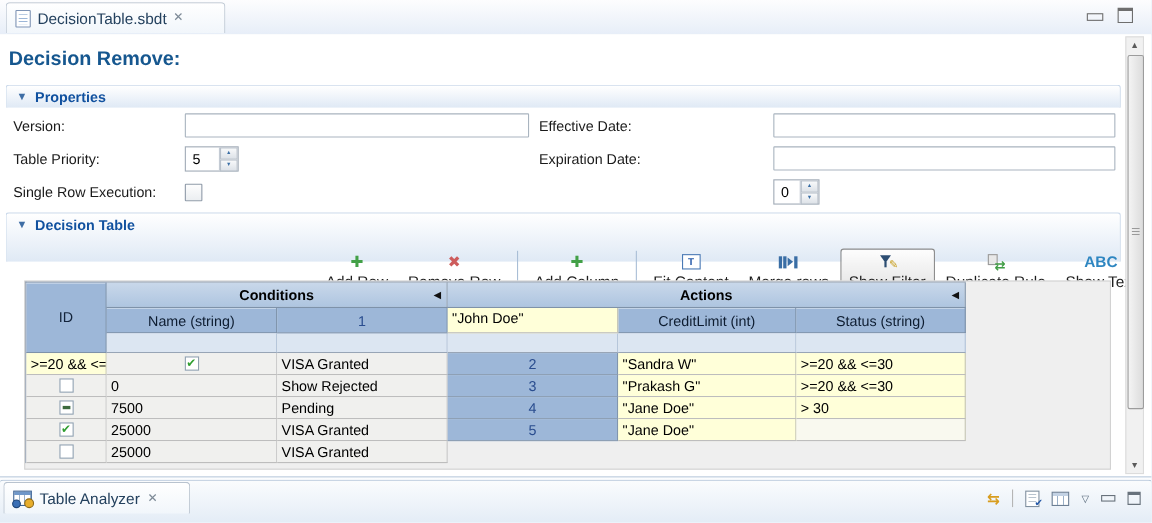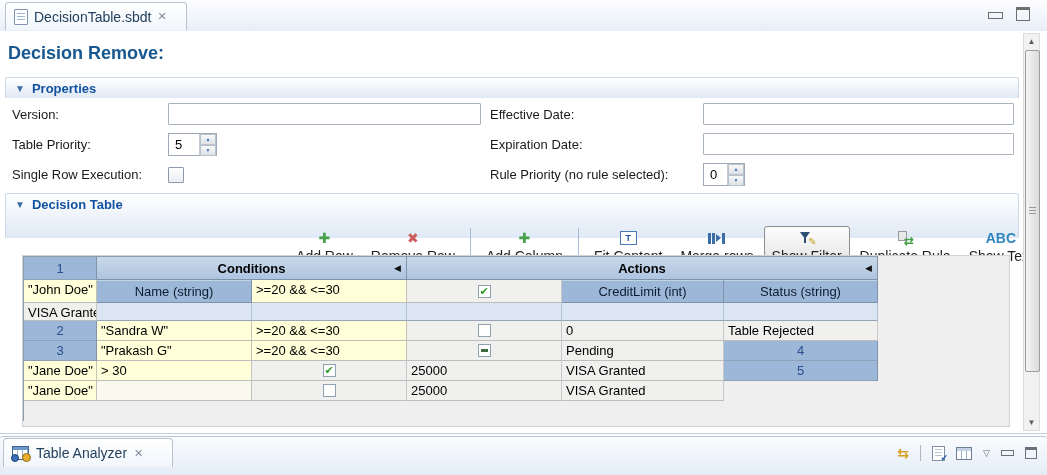--- a/index.html
+++ b/index.html
@@ -2,21 +2,21 @@
 <html><head>
 <meta charset="utf-8">
 <style>
   html,body{margin:0;padding:0;overflow:hidden;background:#e9f1fa;
     font-family:"Liberation Sans","DejaVu Sans",sans-serif;}
   #app{position:relative;width:1047px;height:475px;background:#e9f1fa;overflow:hidden;}
 
   
   .tabbar{position:absolute;left:0;top:0;width:1047px;height:31px;
     background:linear-gradient(#fdfdfe,#e7eef8);border-bottom:1px solid #d3dde9;}
-  .etab{position:absolute;left:5px;top:2px;height:28px;width:182px;
+  .etab{position:absolute;left:5px;top:2px;height:28px;width:200px;
     background:linear-gradient(#ffffff,#f1f6fb);
     border:1px solid #b9c3cf;border-bottom:none;border-radius:4px 4px 0 0;
     display:flex;align-items:center;padding:0 8px;box-sizing:border-box;gap:6px;}
   .etab-label{font-size:14px;color:#24415e;white-space:nowrap;}
   .doc-icon{width:12px;height:14px;background:#ffffff;border:1px solid #7f94b5;border-radius:1px;
     background-image:repeating-linear-gradient(#9db7d8 0 1px,transparent 1px 3px);
     background-position:2px 3px;background-size:8px 9px;background-repeat:no-repeat;}
   .close-x{font-size:11px;color:#7d8a97;line-height:11px;cursor:default;}
   .winbtn-min{position:absolute;right:44px;top:12px;width:13px;height:5px;border:1px solid #6e6e6e;}
   .winbtn-max{position:absolute;right:17px;top:7px;width:12px;height:10px;border:1px solid #6e6e6e;border-top:3px solid #6e6e6e;}
@@ -186,21 +186,20 @@
       <span class="spin-btns">
         <span class="spin-btn">▲</span>
         <span class="spin-btn">▼</span>
       </span>
     </div>
     <div class="flabel" style="left:490px;top:102px;">Expiration Date:</div>
     <input class="finput" style="left: 703px; top: 102px; width: 311px;" value="">
 
     <div class="flabel" style="left:12px;top:132px;">Single Row Execution:</div>
     <span class="checkbox" style="left:168px;top:136px;"></span>
-    <div class="flabel" style="left:490px;top:132px;">Rule Priority (no rule selected):</div>
     <div class="spinner" style="left:703px;top:132px;width:42px;">
       <span class="spin-val">0</span>
       <span class="spin-btns">
         <span class="spin-btn">▲</span>
         <span class="spin-btn">▼</span>
       </span>
     </div>
 
     <div class="section-bar" style="top:162px;height:45px;">
       <div class="sec-head">
@@ -269,20 +268,21 @@
       <div class="tbtn">
         <span class="ticon">
             <span class="ic-abc">ABC</span>
           </span>
         <span class="tbtn-label">Show Text</span>
       </div>
     </div>
 
     <div class="table-area">
       <div class="dtable">
+        <div class="cell h-id">ID</div>
         <div class="cell h-group" style="grid-column:2/4;grid-row:1;">
           <span>Conditions</span>
           <span class="tri">◀</span>
         </div>
         <div class="cell h-group" style="grid-column:4/7;grid-row:1;">
           <span>Actions</span>
           <span class="tri">◀</span>
         </div>
 
         <div class="cell h-col" style="grid-column:2;grid-row:2;">Name (string)</div>
@@ -303,28 +303,29 @@
         </div>
         <div class="cell c-act">VISA Granted</div>
 
         <div class="cell c-id">2</div>
         <div class="cell c-cond">"Sandra W"</div>
         <div class="cell c-cond">&gt;=20 &amp;&amp; &lt;=30</div>
         <div class="cell c-bool">
           <span class="tcb" data-state="unchecked"></span>
         </div>
         <div class="cell c-act">0</div>
-        <div class="cell c-act">Table Rejected</div>
+        <div class="cell c-act">Show Rejected</div>
 
         <div class="cell c-id">3</div>
         <div class="cell c-cond">"Prakash G"</div>
         <div class="cell c-cond">&gt;=20 &amp;&amp; &lt;=30</div>
         <div class="cell c-bool">
           <span class="tcb" data-state="indeterminate"></span>
         </div>
+        <div class="cell c-act">7500</div>
         <div class="cell c-act">Pending</div>
 
         <div class="cell c-id">4</div>
         <div class="cell c-cond">"Jane Doe"</div>
         <div class="cell c-cond">&gt; 30</div>
         <div class="cell c-bool">
           <span class="tcb" data-state="checked"></span>
         </div>
         <div class="cell c-act">25000</div>
         <div class="cell c-act">VISA Granted</div>

